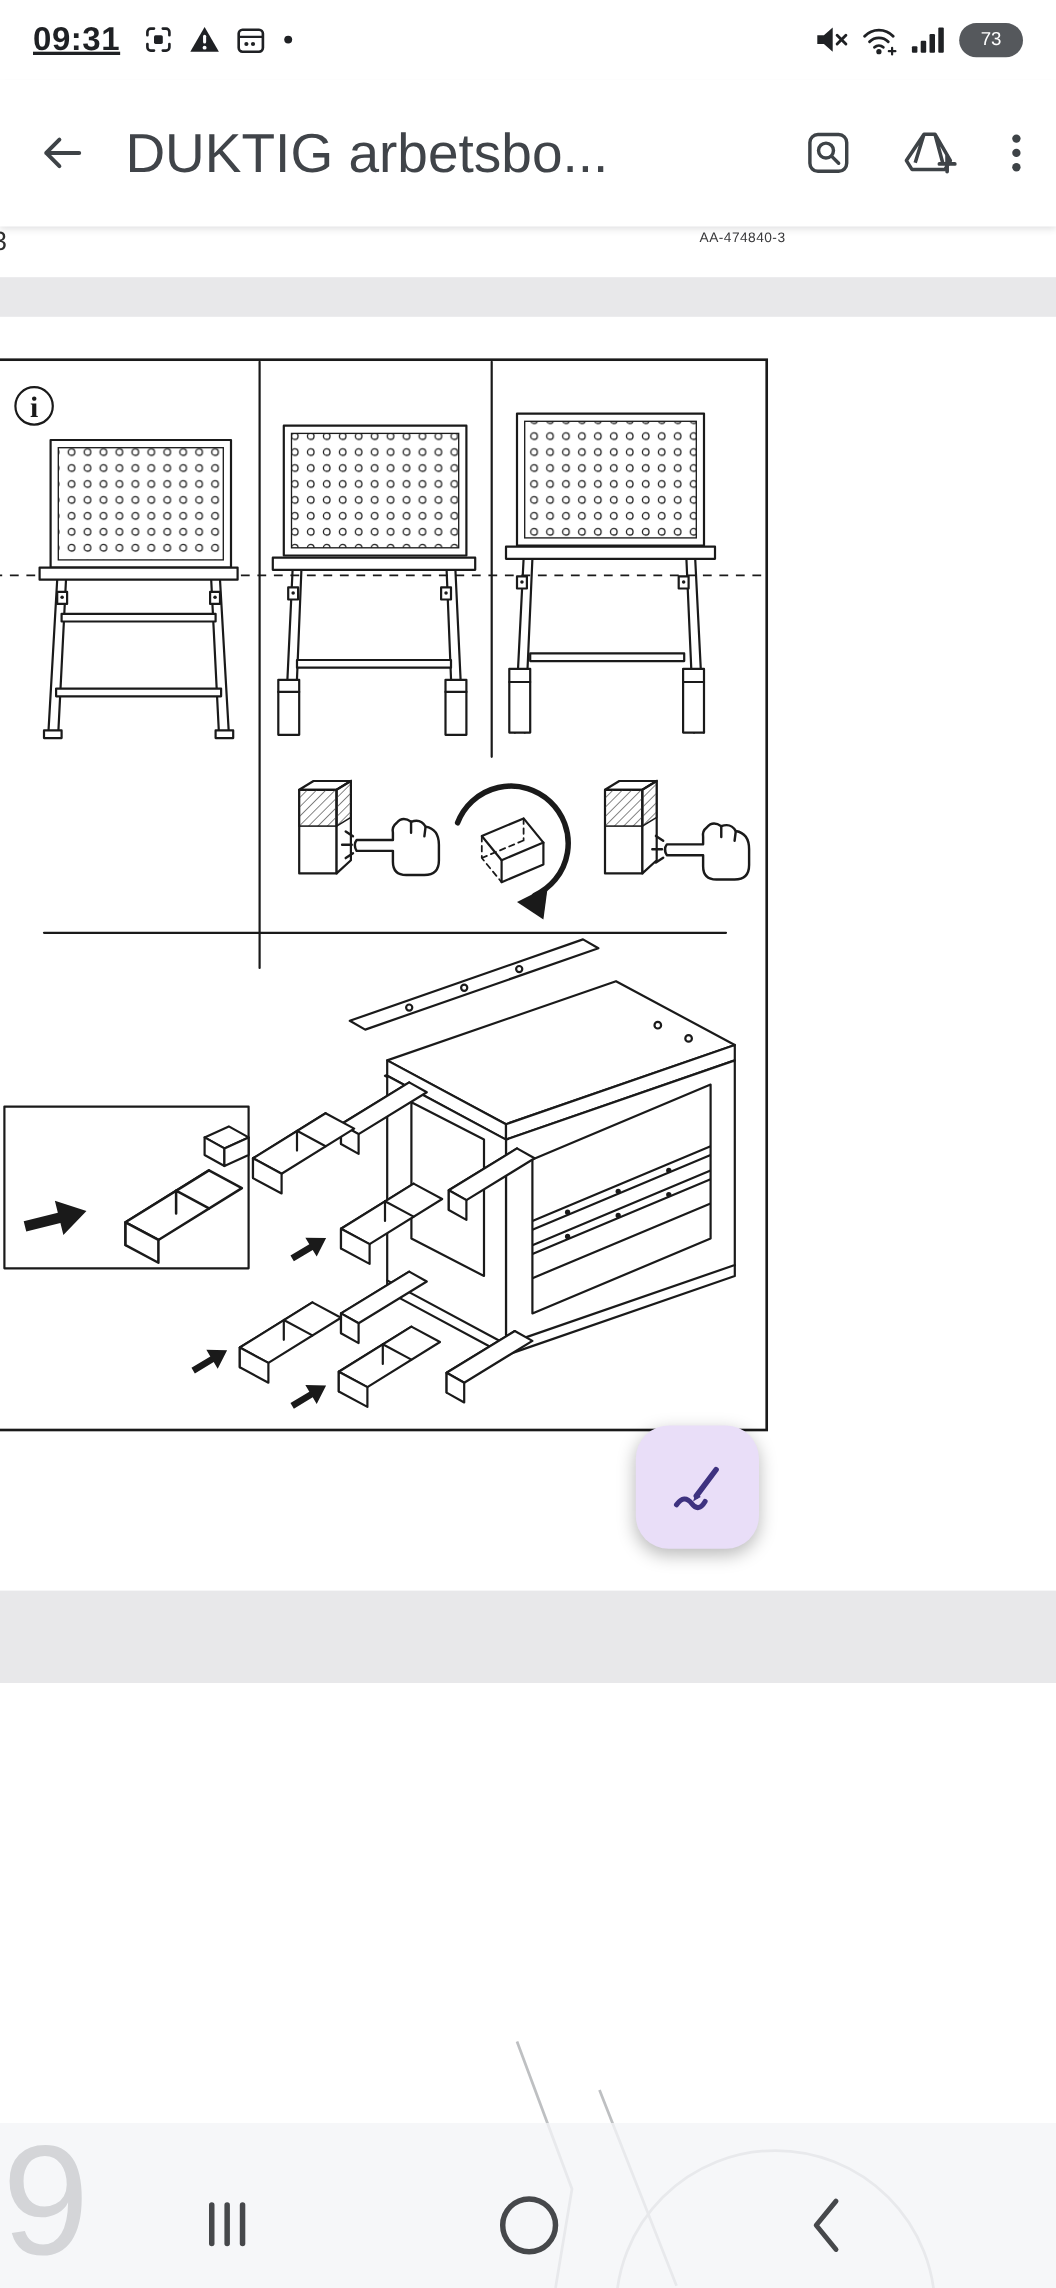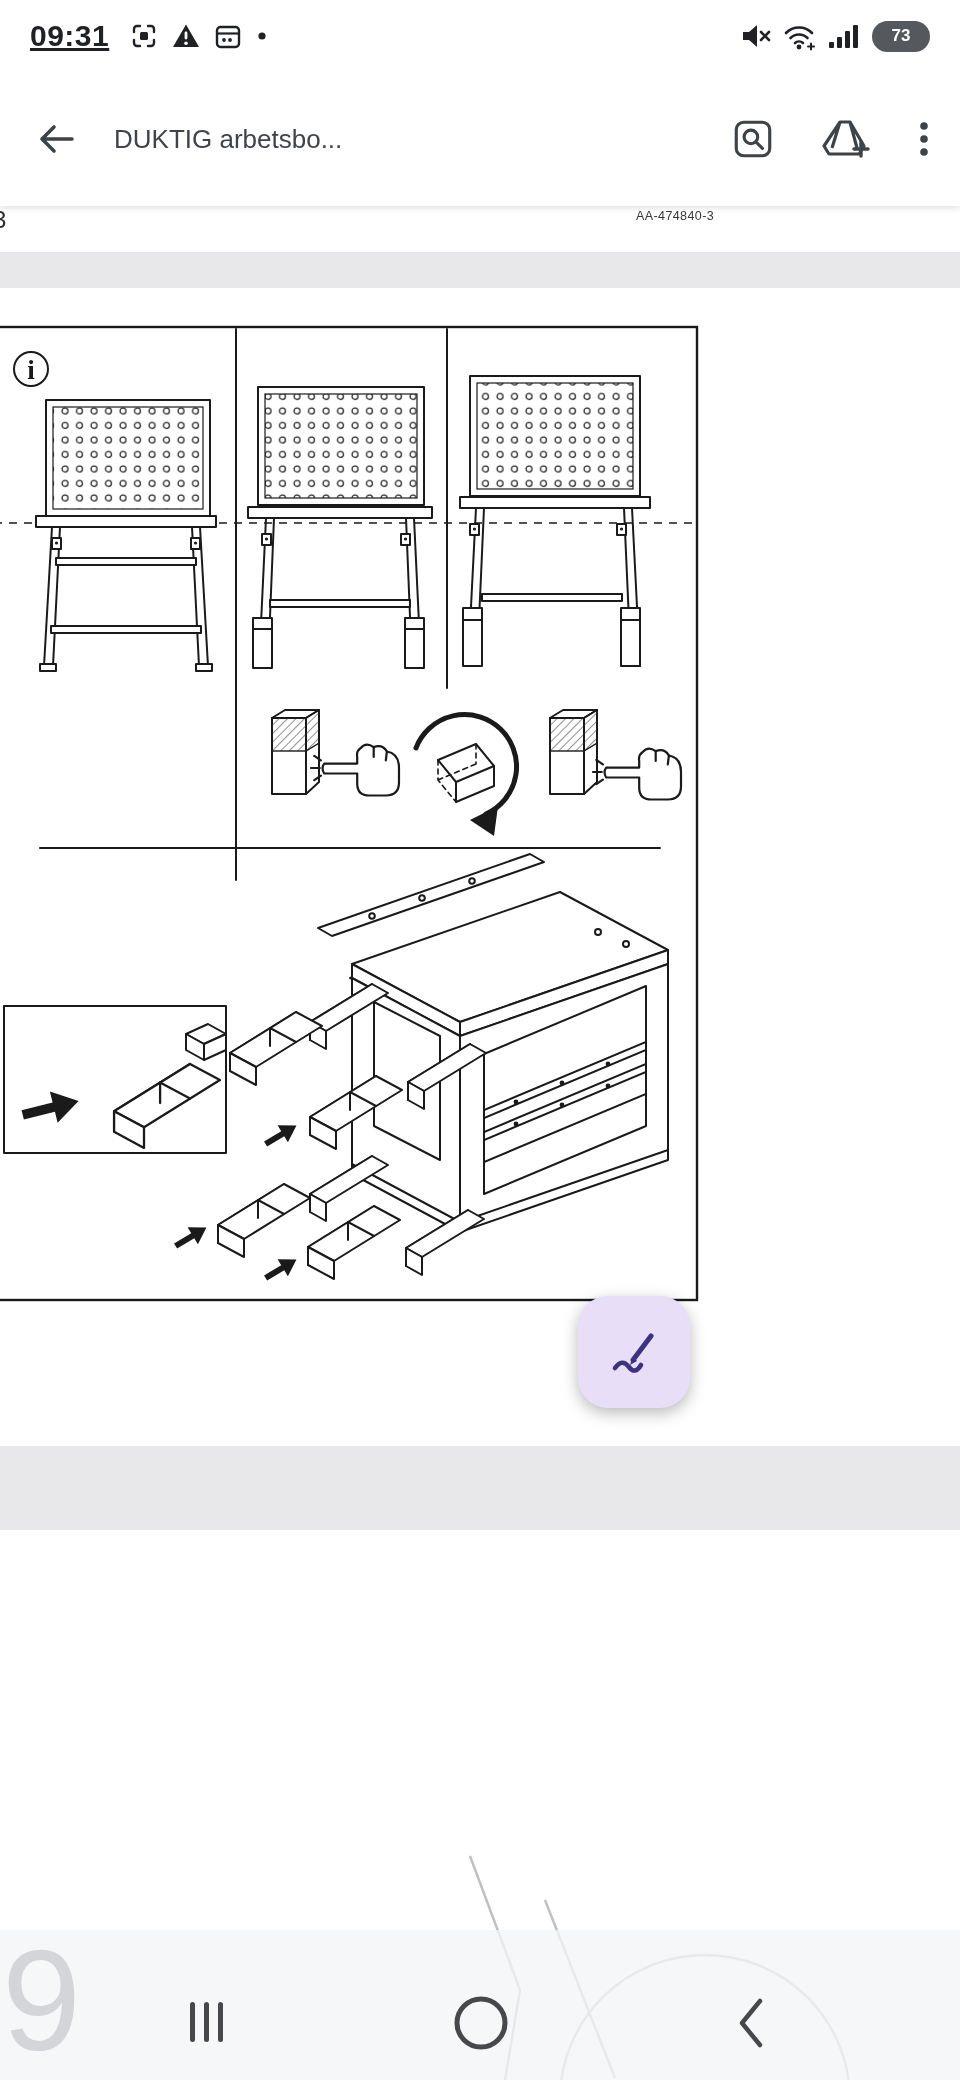--- a/index.html
+++ b/index.html
@@ -5,25 +5,25 @@
   html,body{margin:0;padding:0;}
   body{width:960px;height:2080px;background:#fff;font-family:"Liberation Sans",sans-serif;position:relative;overflow:hidden;}
   #screen{position:absolute;inset:0;width:960px;height:2080px;background:#fff;}
 
   
   .status-bar{position:absolute;top:0;left:0;width:100%;height:72px;background:#fff;display:flex;align-items:center;padding:0 30px;box-sizing:border-box;z-index:40;}
   .sb-time{font-size:30px;font-weight:600;color:#1f2124;letter-spacing:.5px;text-decoration:underline;}
   .sb-left{display:flex;align-items:center;gap:12px;margin-left:20px;}
   .sb-right{display:flex;align-items:center;gap:11px;margin-left:auto;}
   .sb-ic{display:block;}
-  .battery-pill{width:58px;height:31px;border-radius:16px;background:#55585c;color:#fff;font-size:17px;font-weight:700;display:flex;align-items:center;justify-content:center;text-align:right;}
+  .battery-pill{width:58px;height:31px;border-radius:16px;background:#55585c;color:#fff;font-size:17px;font-weight:400;display:flex;align-items:center;justify-content:center;text-align:right;}
 
   
   .app-bar{position:absolute;top:72px;left:0;width:100%;height:134px;background:#fff;display:flex;align-items:center;padding:0 26px 0 34px;box-sizing:border-box;z-index:39;box-shadow:0 2px 6px rgba(60,64,67,.16);}
-  .doc-title{flex:1;margin-left:36px;font-size:26px;font-weight:400;color:#404449;white-space:nowrap;overflow:hidden;}
+  .doc-title{flex:1;margin-left:36px;font-size:50px;font-weight:400;color:#404449;white-space:nowrap;overflow:hidden;}
   .ab-actions{display:flex;align-items:center;gap:40px;}
 
   
   .pdf-viewport{position:absolute;top:206px;left:0;width:100%;height:1874px;background:#e8e8ea;}
   .pdf-page{position:absolute;left:0;width:100%;background:#fff;}
   .page-prev{top:0;height:46px;}
   .page-cur{top:82px;height:1158px;}
   .page-next{top:1324px;height:550px;}
   .footer-left{position:absolute;left:-7px;top:0px;font-size:24px;color:#2e2e2e;}
   .footer-right{position:absolute;left:636px;top:3px;font-size:12.5px;letter-spacing:.4px;color:#38383a;}

